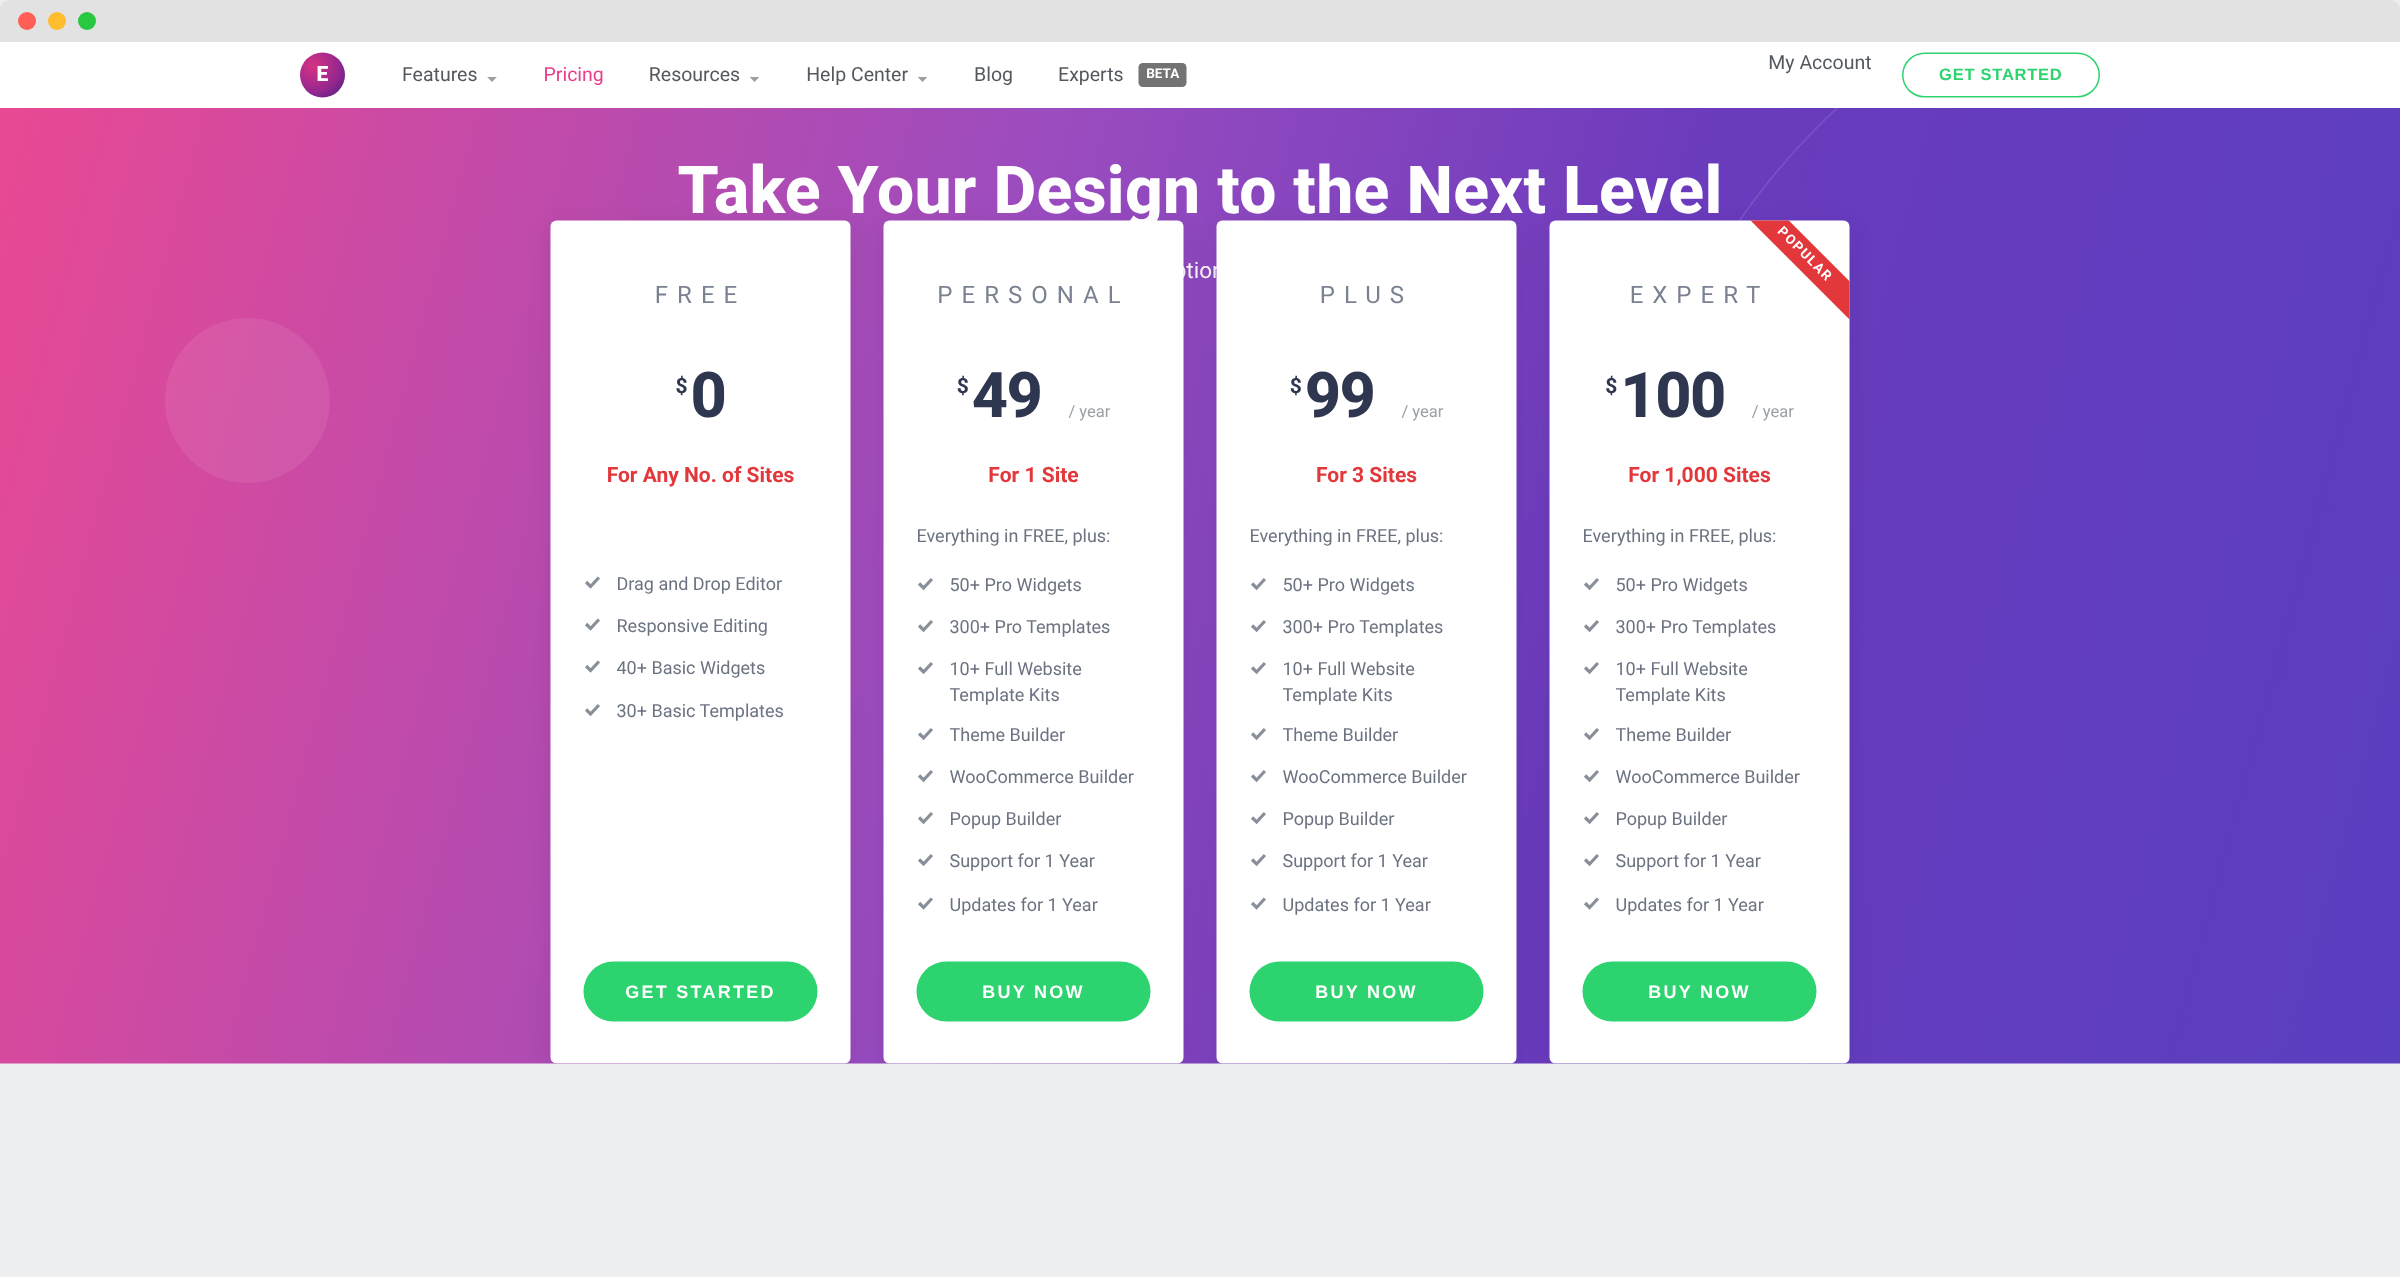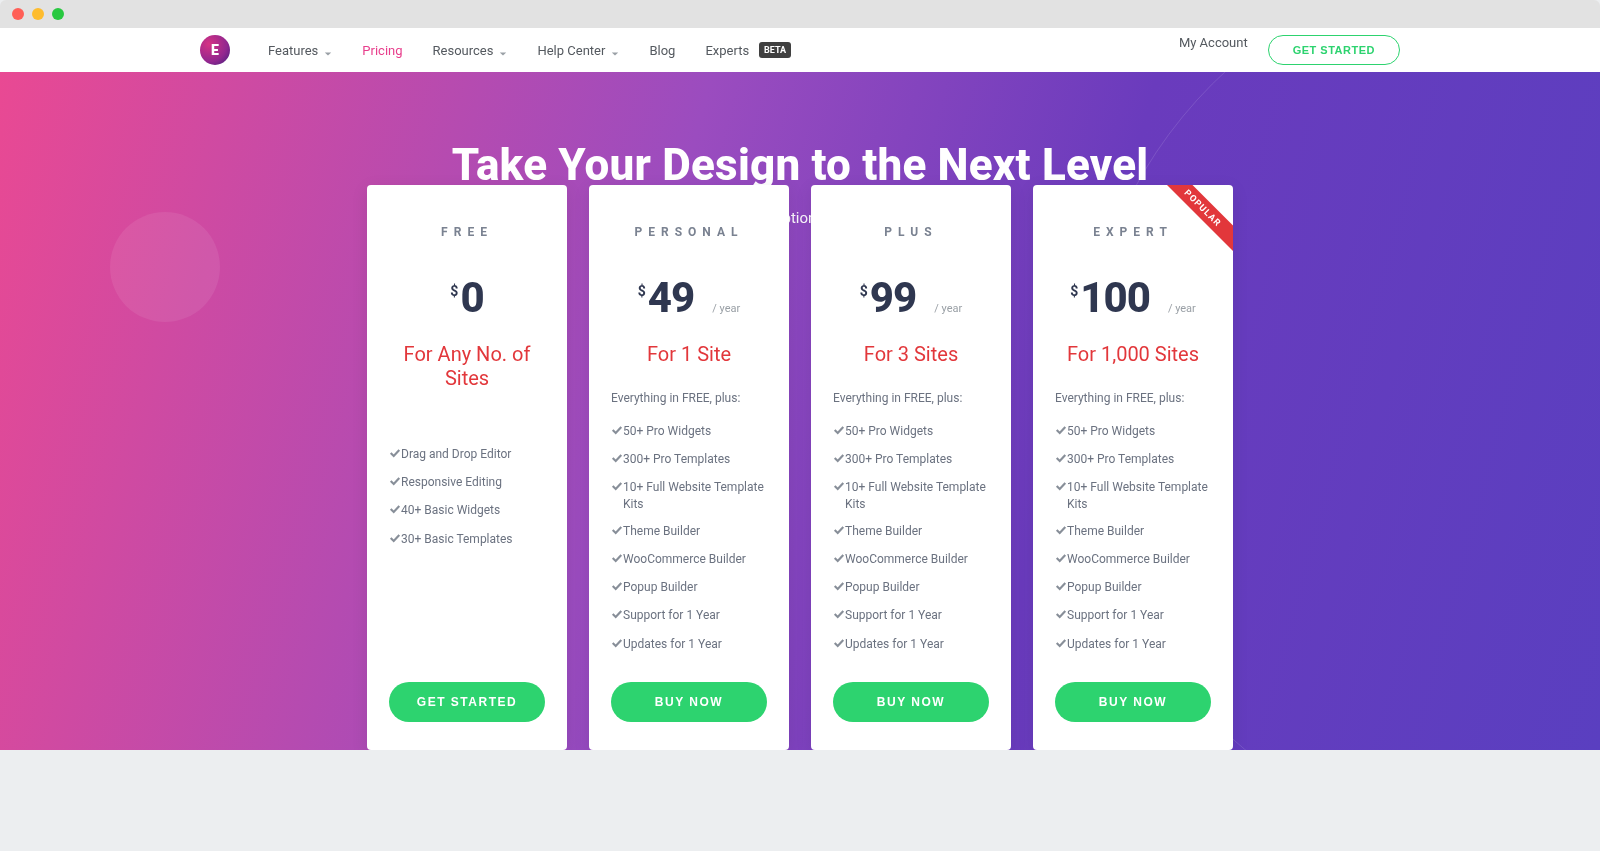--- a/index.html
+++ b/index.html
@@ -14,45 +14,45 @@
 
     
     .topnav { background: #ffffff; height: 44px; display: flex; align-items: center; justify-content: center; position: relative; }
     .topnav-inner { width: 1200px; max-width: 100%; display: flex; align-items: center; }
     .logo { width: 30px; height: 30px; border-radius: 50%; background: radial-gradient(circle at 30% 30%, #d63384 0%, #92278f 60%, #3b1f7a 100%); display: flex; align-items: center; justify-content: center; color: #fff; font-weight: 900; font-size: 14px; margin-right: 38px; }
     .nav-links { display: flex; align-items: center; gap: 30px; flex: 1; }
     .nav-item { font-size: 13px; color: #54595f; cursor: pointer; display: inline-flex; align-items: center; gap: 6px; }
     .nav-item.active { color: #e83e8c; }
     .chev { width: 8px; height: 8px; display: inline-block; }
     .chev svg { width: 8px; height: 8px; fill: #9aa0a6; }
-    .badge-beta { background: #404040; color: #fff; font-size: 9px; font-weight: 700; padding: 3px 5px; border-radius: 3px; margin-left: 4px; }
+    .badge-beta { background: #737373; color: #fff; font-size: 9px; font-weight: 700; padding: 3px 5px; border-radius: 3px; margin-left: 4px; }
     .nav-right { display: flex; gap: 20px; }
     .my-account { font-size: 13px; color: #54595f; cursor: pointer; }
     .btn-outline { border: 1px solid #2dd36f; color: #2dd36f; background: #fff; font-size: 11px; font-weight: 700; letter-spacing: 0.5px; padding: 8px 24px; border-radius: 20px; cursor: pointer; }
 
     
-    .hero { position: relative; background: linear-gradient(105deg, #e94993 0%, #9b4cbf 40%, #6a3bbd 65%, #5a3fc0 100%); padding: 67px 0 0 0; text-align: center; overflow: hidden; }
+    .hero { position: relative; background: linear-gradient(105deg, #e94993 0%, #9b4cbf 40%, #6a3bbd 65%, #5a3fc0 100%); padding: 29px 0 0 0; text-align: center; overflow: hidden; }
     .hero-circle1 { position: absolute; left: 110px; top: 140px; width: 110px; height: 110px; border-radius: 50%; background: rgba(255,255,255,0.08); }
     .hero-arc { position: absolute; right: -380px; top: -120px; width: 900px; height: 900px; border-radius: 50%; border: 1px solid rgba(255,255,255,0.12); }
     .hero h1 { color: #fff; font-size: 44px; font-weight: 800; letter-spacing: 0.2px; }
     .hero p { color: #fff; font-size: 15px; font-weight: 400; margin-top: 18px; opacity: 0.95; }
     .hero-spacer { height: 98px; }
     .cards { display: flex; gap: 22px; justify-content: center; position: relative; top: -140px; margin-bottom: -140px; }
     .card { width: 200px; background: #fff; border-radius: 4px; box-shadow: 0 4px 18px rgba(0,0,0,0.08); padding: 40px 22px 28px 22px; position: relative; overflow: hidden; text-align: center; min-height: 510px; display: flex; flex-direction: column; }
     .ribbon { position: absolute; top: 14px; right: -34px; transform: rotate(45deg); background: #e2373b; color: #fff; font-size: 9px; font-weight: 700; letter-spacing: 1px; padding: 4px 40px; }
-    .plan-name { font-size: 12px; color: #7a8291; letter-spacing: 6px; font-weight: 700; }
+    .plan-name { font-size: 16px; color: #7a8291; letter-spacing: 6px; font-weight: 400; }
     .price-row { margin-top: 34px; display: flex; align-items: baseline; justify-content: center; gap: 2px; }
     .currency-sym { font-size: 14px; font-weight: 700; color: #2f3750; position: relative; top: -16px; }
     .price-val { font-size: 42px; font-weight: 800; color: #2f3750; letter-spacing: -1px; }
     .per-year { font-size: 11px; color: #9aa0a6; margin-left: 16px; }
-    .tagline { color: #e2373b; font-size: 20px; font-weight: 400; margin-top: 20px; }
+    .tagline { color: #e2373b; font-size: 14px; font-weight: 700; margin-top: 20px; }
     .intro { font-size: 12px; color: #6b7280; text-align: left; margin-top: 25px; }
     .features { margin-top: 18px; text-align: left; flex: 1; }
     .card.free .features { margin-top: 56px; }
-    .feat { display: flex; align-items: flex-start; font-size: 12px; color: #6b7280; margin-bottom: 11px; line-height: 1.35; }
+    .feat { display: flex; align-items: flex-start; gap: 10px; font-size: 12px; color: #6b7280; margin-bottom: 11px; line-height: 1.35; }
     .check { flex: 0 0 12px; margin-top: 1px; }
     .check svg { width: 12px; height: 12px; stroke: #888f99; stroke-width: 2.5; fill: none; }
     .card-btn { background: #2dd36f; color: #fff; border: none; font-size: 12px; font-weight: 700; letter-spacing: 1.5px; padding: 13px 10px; border-radius: 24px; cursor: pointer; width: 100%; margin-top: 18px; }
   </style>
 </head>
 <body>
 
 <div class="browser-chrome">
   <div class="chrome-dot dot-red"></div>
   <div class="chrome-dot dot-yellow"></div>

